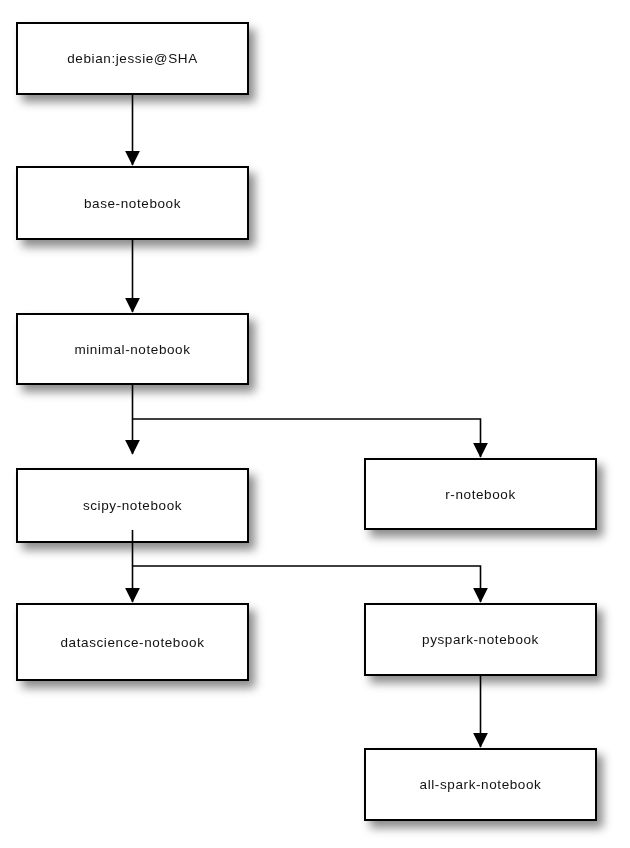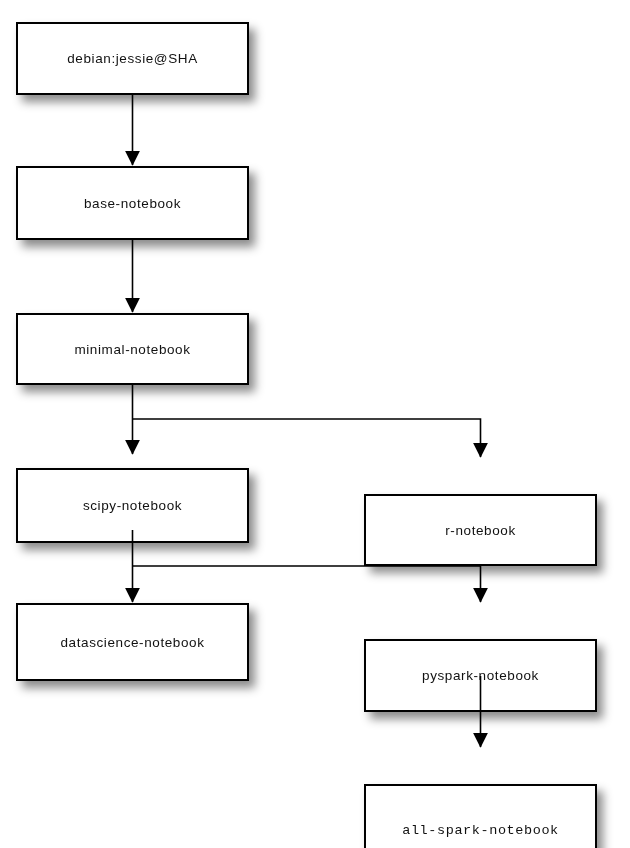--- a/index.html
+++ b/index.html
@@ -25,30 +25,30 @@
     align-items: center;
     justify-content: center;
     font-size: 13.5px;
     letter-spacing: 0.6px;
     color: #111111;
     white-space: nowrap;
   }
   
   .col-a { left: 16px; width: 233px; }
   
-  .col-b { left: 364px; width: 233px; margin-top: 36px; }
+  .col-b { left: 364px; width: 233px; }
 
   .n-debian      { top: 22px;  height: 73px; }
   .n-base        { top: 166px; height: 74px; }
   .n-minimal     { top: 313px; height: 72px; }
   .n-scipy       { top: 468px; height: 75px; }
   .n-r           { top: 458px; height: 72px; }
   .n-datascience { top: 603px; height: 78px; }
   .n-pyspark     { top: 603px; height: 73px; }
-  .n-allspark    { top: 748px; height: 93px; font-family: Liberation Mono, monospace; }
+  .n-allspark    { top: 748px; height: 73px; }
 
   .edge-layer {
     position: absolute;
     left: 0;
     top: 0;
     pointer-events: none;
   }
   .edge {
     fill: none;
     stroke: #000000;

